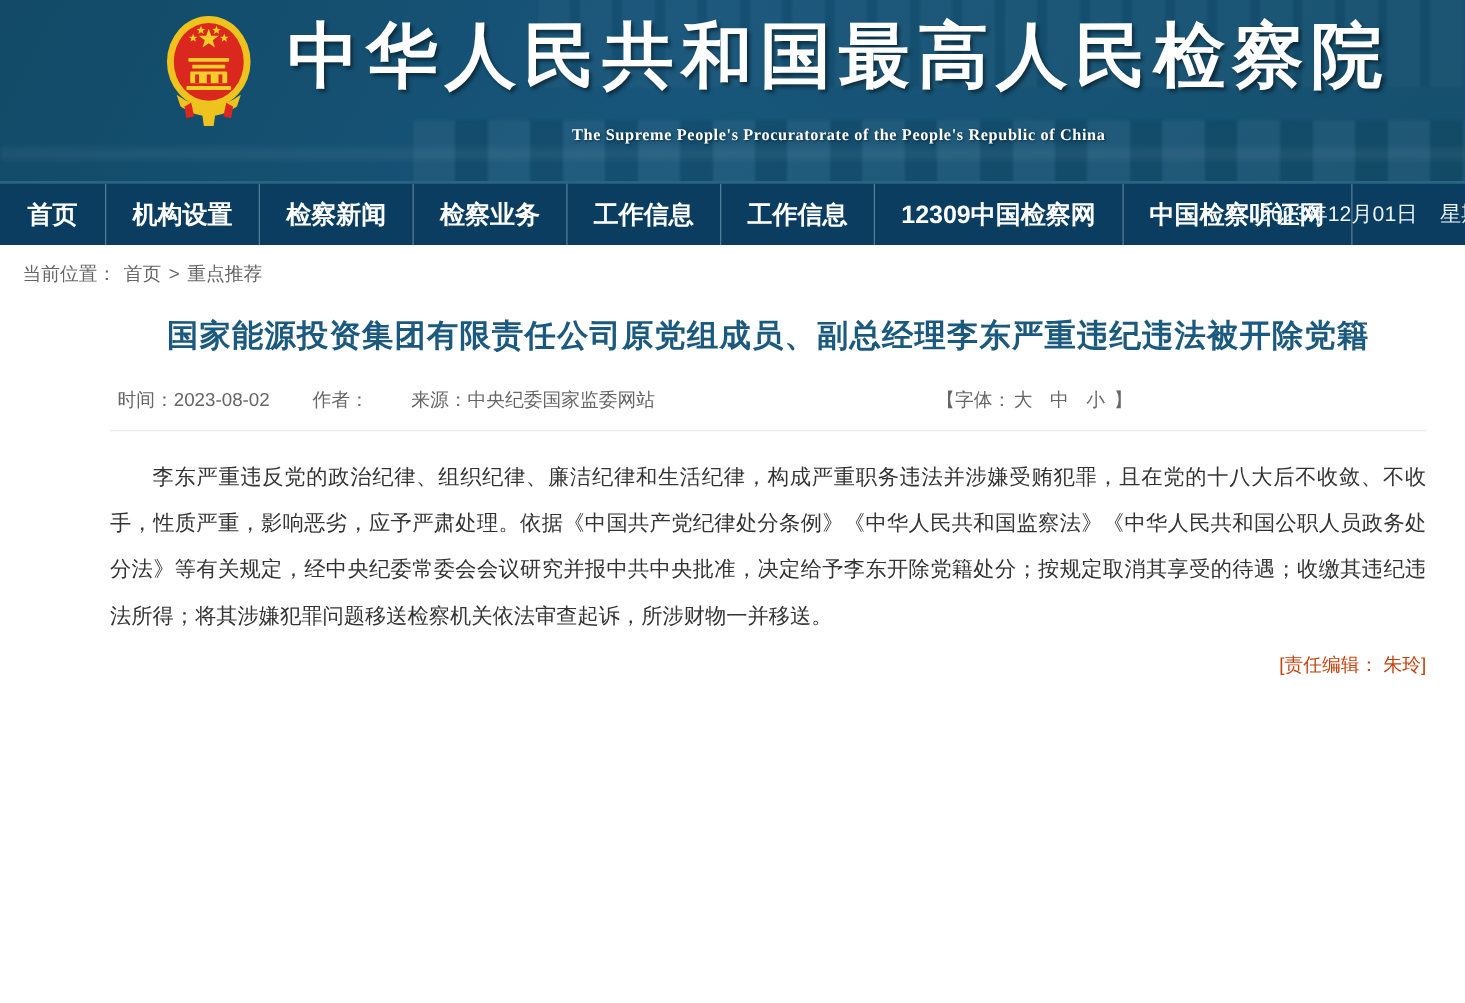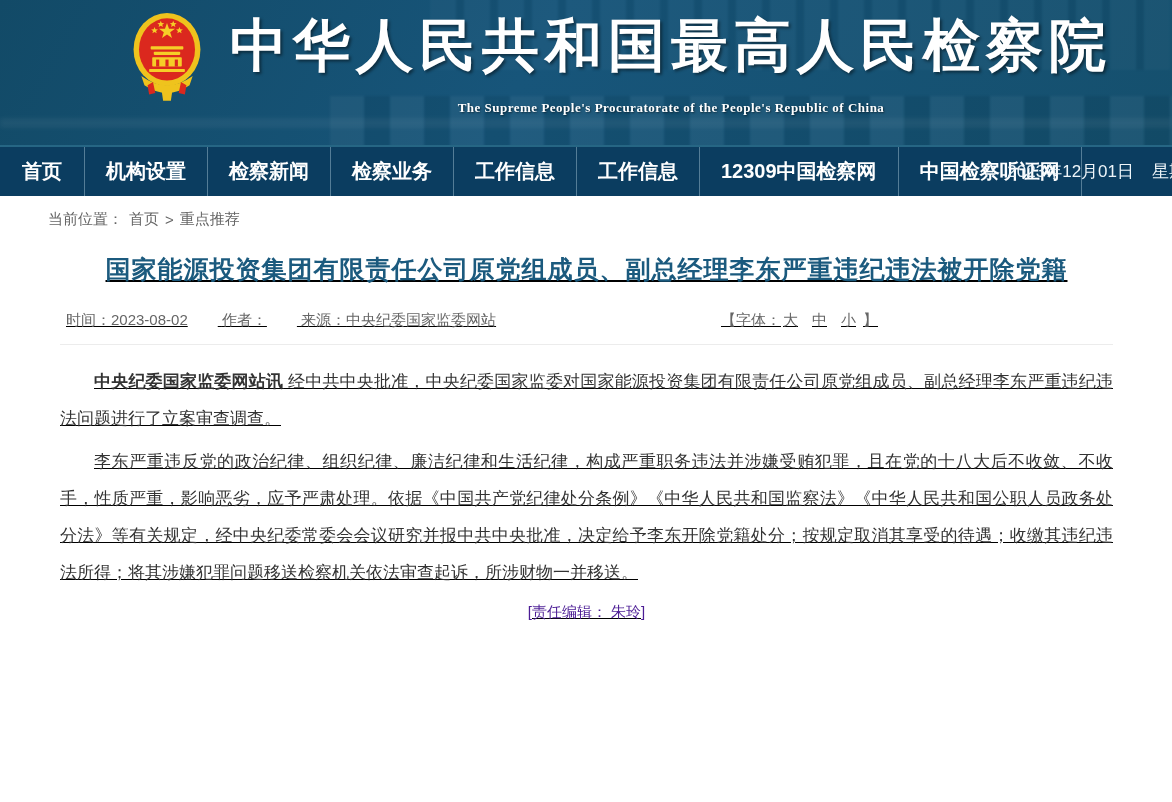--- a/index.html
+++ b/index.html
@@ -51,28 +51,28 @@
   }
   .nav-item:first-child { padding:0 22px; }
   .nav-date {
     position:absolute; right:-14px; top:0; height:100%;
     display:flex; align-items:center; color:#eef5f9; font-size:17px; white-space:nowrap;
   }
   .nav-date .wd { margin-left:18px; }
 
   
   .breadcrumb {
-    padding:14px 0 10px 48px; font-size:15px; color:#666666;
+    padding:14px 0 10px 18px; font-size:15px; color:#666666;
     display:flex; align-items:center; gap:6px;
   }
   .breadcrumb a { color:#666666; text-decoration:none; cursor:pointer; }
   .crumb-sep { color:#666666; }
 
   
-  .article { width:1053px; margin:0 auto 0 60px;text-decoration:underline; }
+  .article { width:1053px; margin:0 auto 0 88px; }
   .article-title {
     margin-top:14px; text-align:center;
     font-family:"Liberation Serif","DejaVu Serif",serif;
     font-size:25px; font-weight:bold; color:#1b5a7e; letter-spacing:1px;
     line-height:34px;
   }
   .meta-row {
     display:flex; align-items:center; margin-top:24px; padding:0 0 14px 6px;
     border-bottom:1px solid #ececec; font-size:15px; color:#666666;gap:39px;
   }
@@ -83,21 +83,21 @@
   .font-size-ctl a:first-of-type { margin-left:2px; }
 
   .article-body { padding-top:18px; }
   .article-body p {
     font-size:17px; line-height:37px; color:#333333;
     text-align:justify; text-indent:2em; margin-bottom:6px;
     font-family:"Liberation Sans","DejaVu Sans",sans-serif;
   }
   .article-body p b { font-weight:bold; color:#333333; }
 
-  .editor-row { text-align:center; font-size:15px; color:#4c1d95; padding:6px 0 0; }
+  .editor-row { text-align:right; font-size:15px; color:#c2410c; padding:6px 0 0; }
 </style>
 </head>
 <body>
 
 <div class="site-header">
   <div class="hdr-photo-roof"></div>
   <div class="hdr-photo-windows"></div>
   <div class="hdr-photo-band"></div>
   <div class="hdr-inner">
     <svg class="emblem" viewBox="0 0 90 122">
@@ -161,18 +161,17 @@
       <span class="group"><span class="lbl">时间：</span><span>2023-08-02</span></span>
       <span class="group"><span class="lbl">作者：</span><span></span></span>
       <span class="group"><span class="lbl">来源：</span><span>中央纪委国家监委网站</span></span>
     </div>
     <div class="font-size-ctl">
       <span>【字体：</span><a>大</a><a>中</a><a>小</a><span>】</span>
     </div>
   </div>
 
   <div class="article-body">
-      <p><b>中央纪委国家监委网站讯</b> 经中共中央批准，中央纪委国家监委对国家能源投资集团有限责任公司原党组成员、副总经理李东严重违纪违法问题进行了立案审查调查。</p>
       <p>李东严重违反党的政治纪律、组织纪律、廉洁纪律和生活纪律，构成严重职务违法并涉嫌受贿犯罪，且在党的十八大后不收敛、不收手，性质严重，影响恶劣，应予严肃处理。依据《中国共产党纪律处分条例》《中华人民共和国监察法》《中华人民共和国公职人员政务处分法》等有关规定，经中央纪委常委会会议研究并报中共中央批准，决定给予李东开除党籍处分；按规定取消其享受的待遇；收缴其违纪违法所得；将其涉嫌犯罪问题移送检察机关依法审查起诉，所涉财物一并移送。</p>
     </div>
 
   <div class="editor-row">[责任编辑： 朱玲]</div>
 </div>
 
 </body></html>

